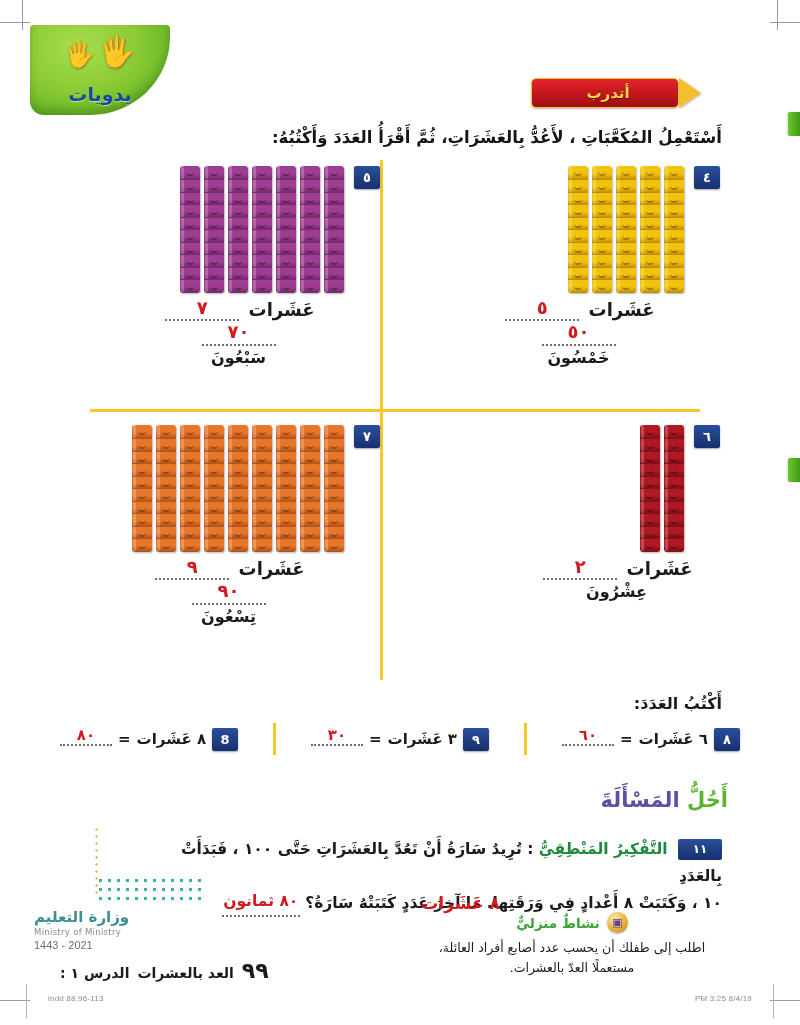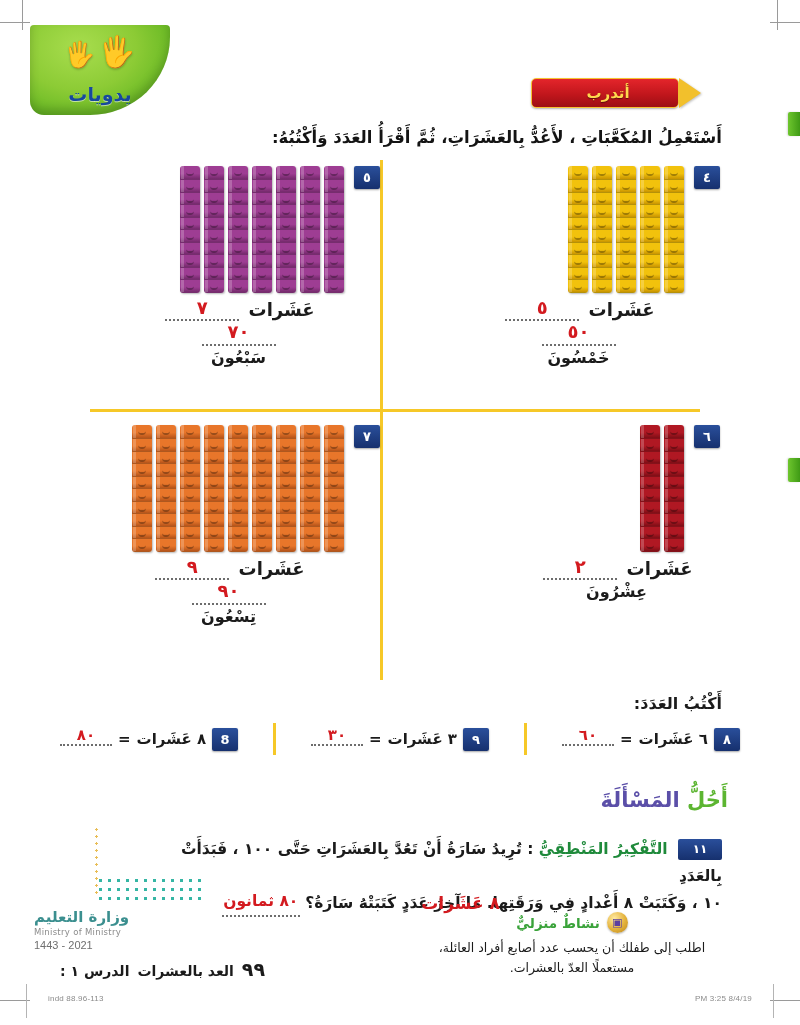--- a/index.html
+++ b/index.html
@@ -163,21 +163,21 @@
 
   
   .moe{position:absolute;left:34px;top:908px;direction:rtl;text-align:left;}
   .moe .ar{color:#3b8f8f;font-size:15px;font-weight:bold;letter-spacing:1px;}
   .moe .en{color:#8b8b8b;font-size:8.5px;letter-spacing:.3px;margin-top:1px;}
   .moe .yr{color:#6f6f6f;font-size:11px;margin-top:2px;font-family:"Liberation Sans",sans-serif;}
   .lesson{
     position:absolute;left:60px;top:958px;direction:rtl;font-size:14px;font-weight:bold;
     display:flex;align-items:baseline;gap:8px;
   }
-  .lesson .pg{font-size:19px;font-weight:bold;}
+  .lesson .pg{font-size:22px;font-weight:bold;}
   .printmark{
     position:absolute;top:994px;font-size:8px;color:#8a8a8a;
     font-family:"Liberation Sans",sans-serif;letter-spacing:.2px;
   }
   .pm-left{left:48px;}
   .pm-right{right:48px;}
 
   
   .edgetab{position:absolute;right:0;width:12px;height:24px;
     background:linear-gradient(90deg,#6ec62e 0%,#3f9a15 100%);

